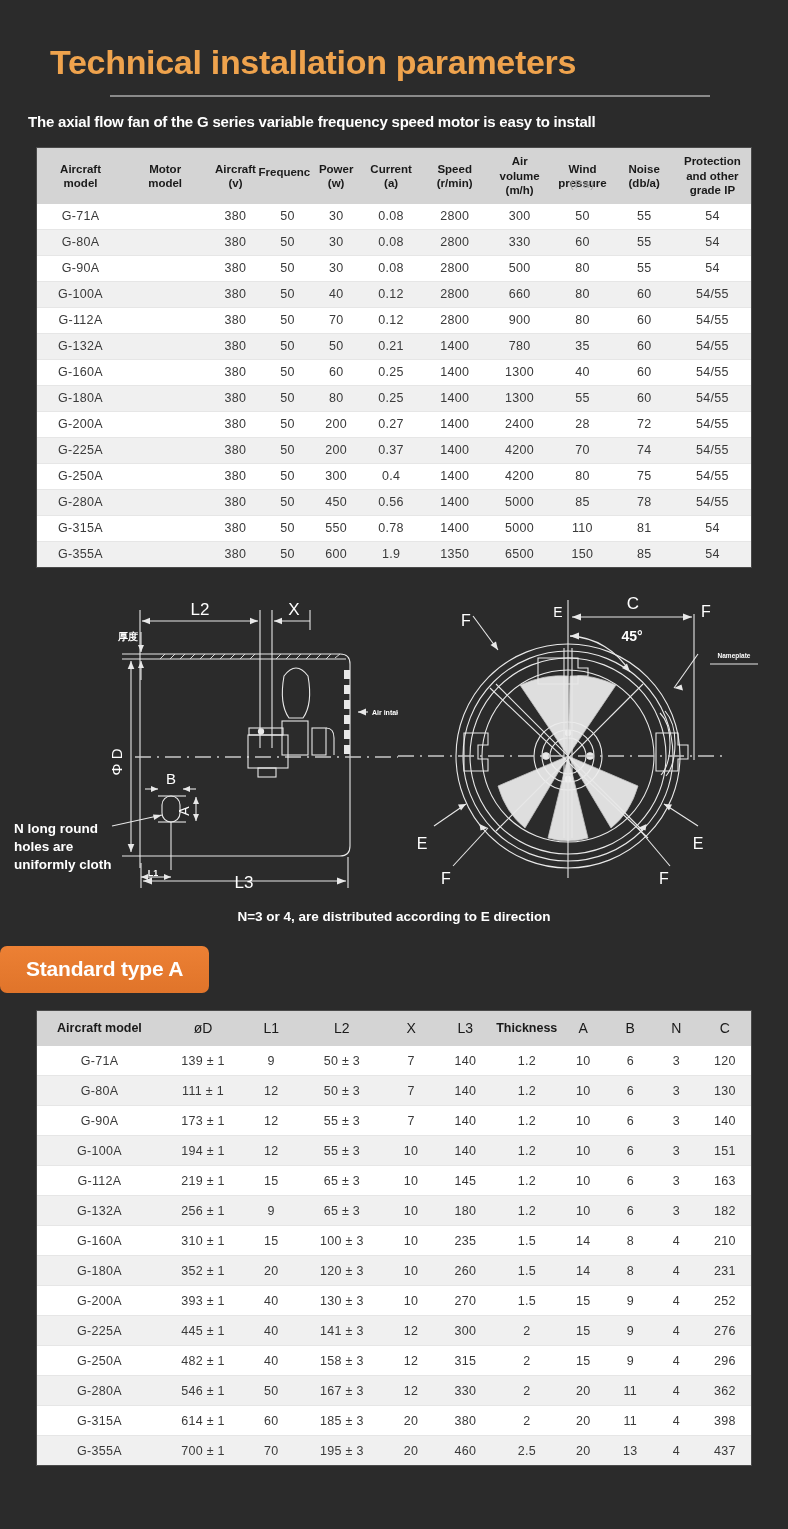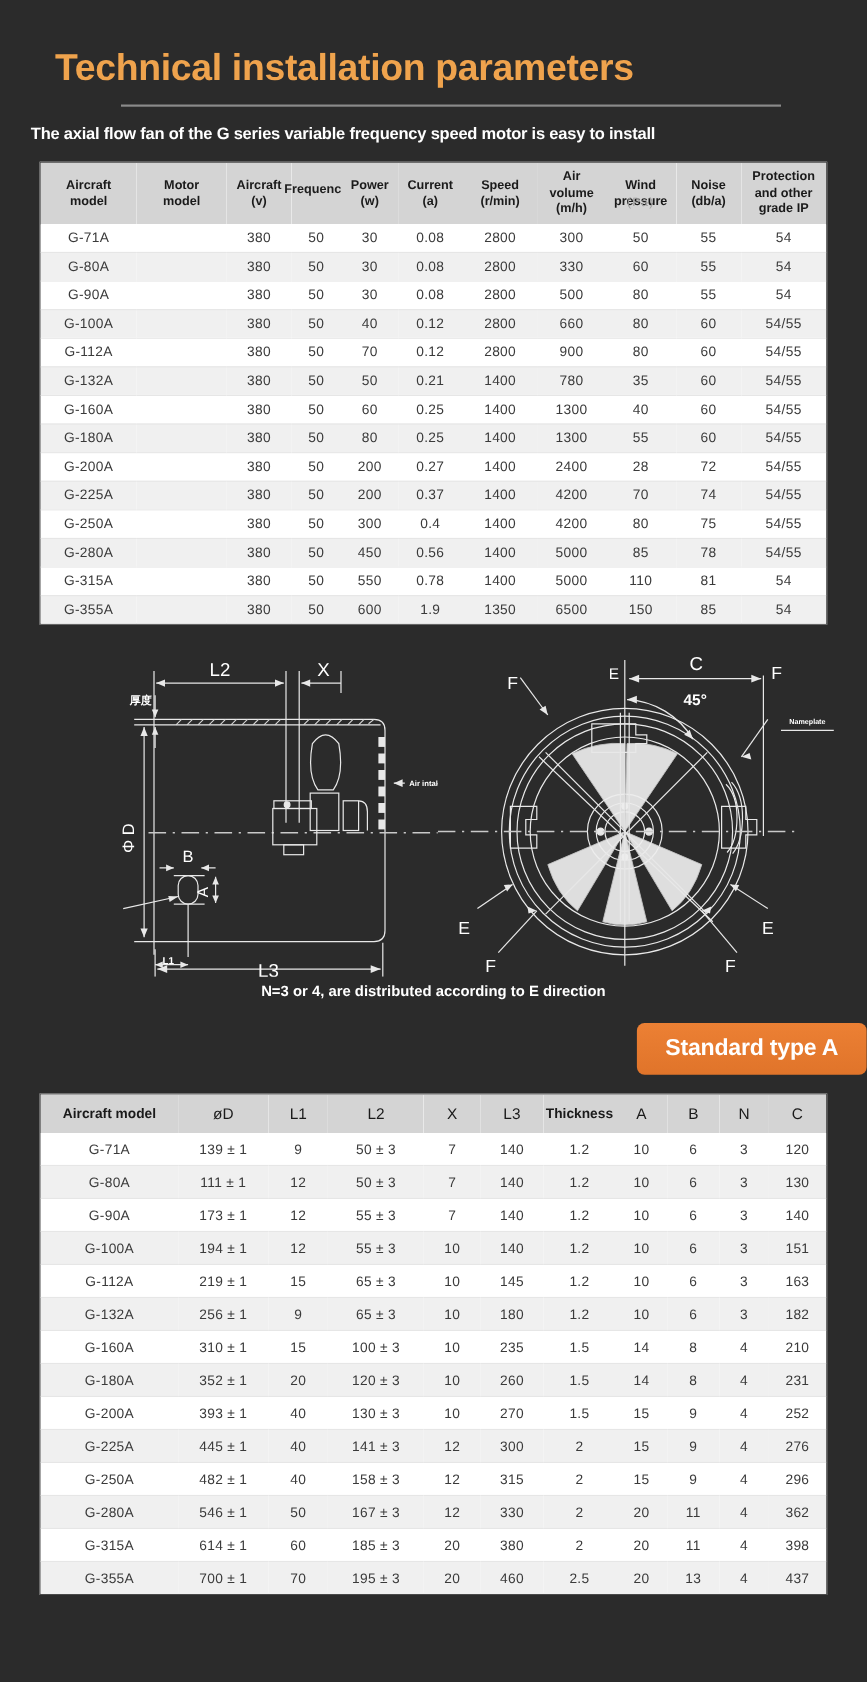--- a/index.html
+++ b/index.html
@@ -108,26 +108,26 @@
     font-weight: bold;
     line-height: 1.35;
     color: #fff;
   }
   .caption {
     text-align: center;
     font-size: 13.5px;
     font-weight: bold;
     line-height: 1.35;
     color: #fff;
-    margin: 0 20px;
+    margin: 16px 20px;
     padding-top: 4px;
   }
 
   
-  .pill-row { text-align: right; margin-top: 20px; text-decoration: underline; }
+  .pill-row { text-align: left; margin-top: 20px; text-decoration: underline; }
   .pill {
     display: inline-block;
     background: linear-gradient(180deg, #ec8034 0%, #e0742a 100%);
     color: #ffffff;
     font-size: 21px;
     font-weight: bold;
     padding: 11px 26px 12px 26px;
     border-radius: 7px;
     letter-spacing: -0.2px;
   }
@@ -583,20 +583,25 @@
       <text x="308" y="29" text-anchor="middle" font-size="16">F</text>
       <text x="68" y="38" text-anchor="middle" font-size="16">F</text>
       <text x="24" y="261" text-anchor="middle" font-size="16">E</text>
       <text x="300" y="261" text-anchor="middle" font-size="16">E</text>
       <text x="48" y="296" text-anchor="middle" font-size="16">F</text>
       <text x="266" y="296" text-anchor="middle" font-size="16">F</text>
       <text x="336" y="70" text-anchor="middle" font-size="6.5" font-weight="bold">Nameplate</text>
     </g>
   </svg>
 
+  <div class="note-left" style="position:absolute;left:14px;top:232px;">
+    <div>N long round</div>
+    <div>holes are</div>
+    <div>uniformly cloth</div>
+  </div>
 </div>
 
 <div class="caption">
   <div>N=3 or 4, are distributed according to E direction</div>
 </div>
 
 <div class="pill-row">
   <span class="pill">Standard type A</span>
 </div>
 

